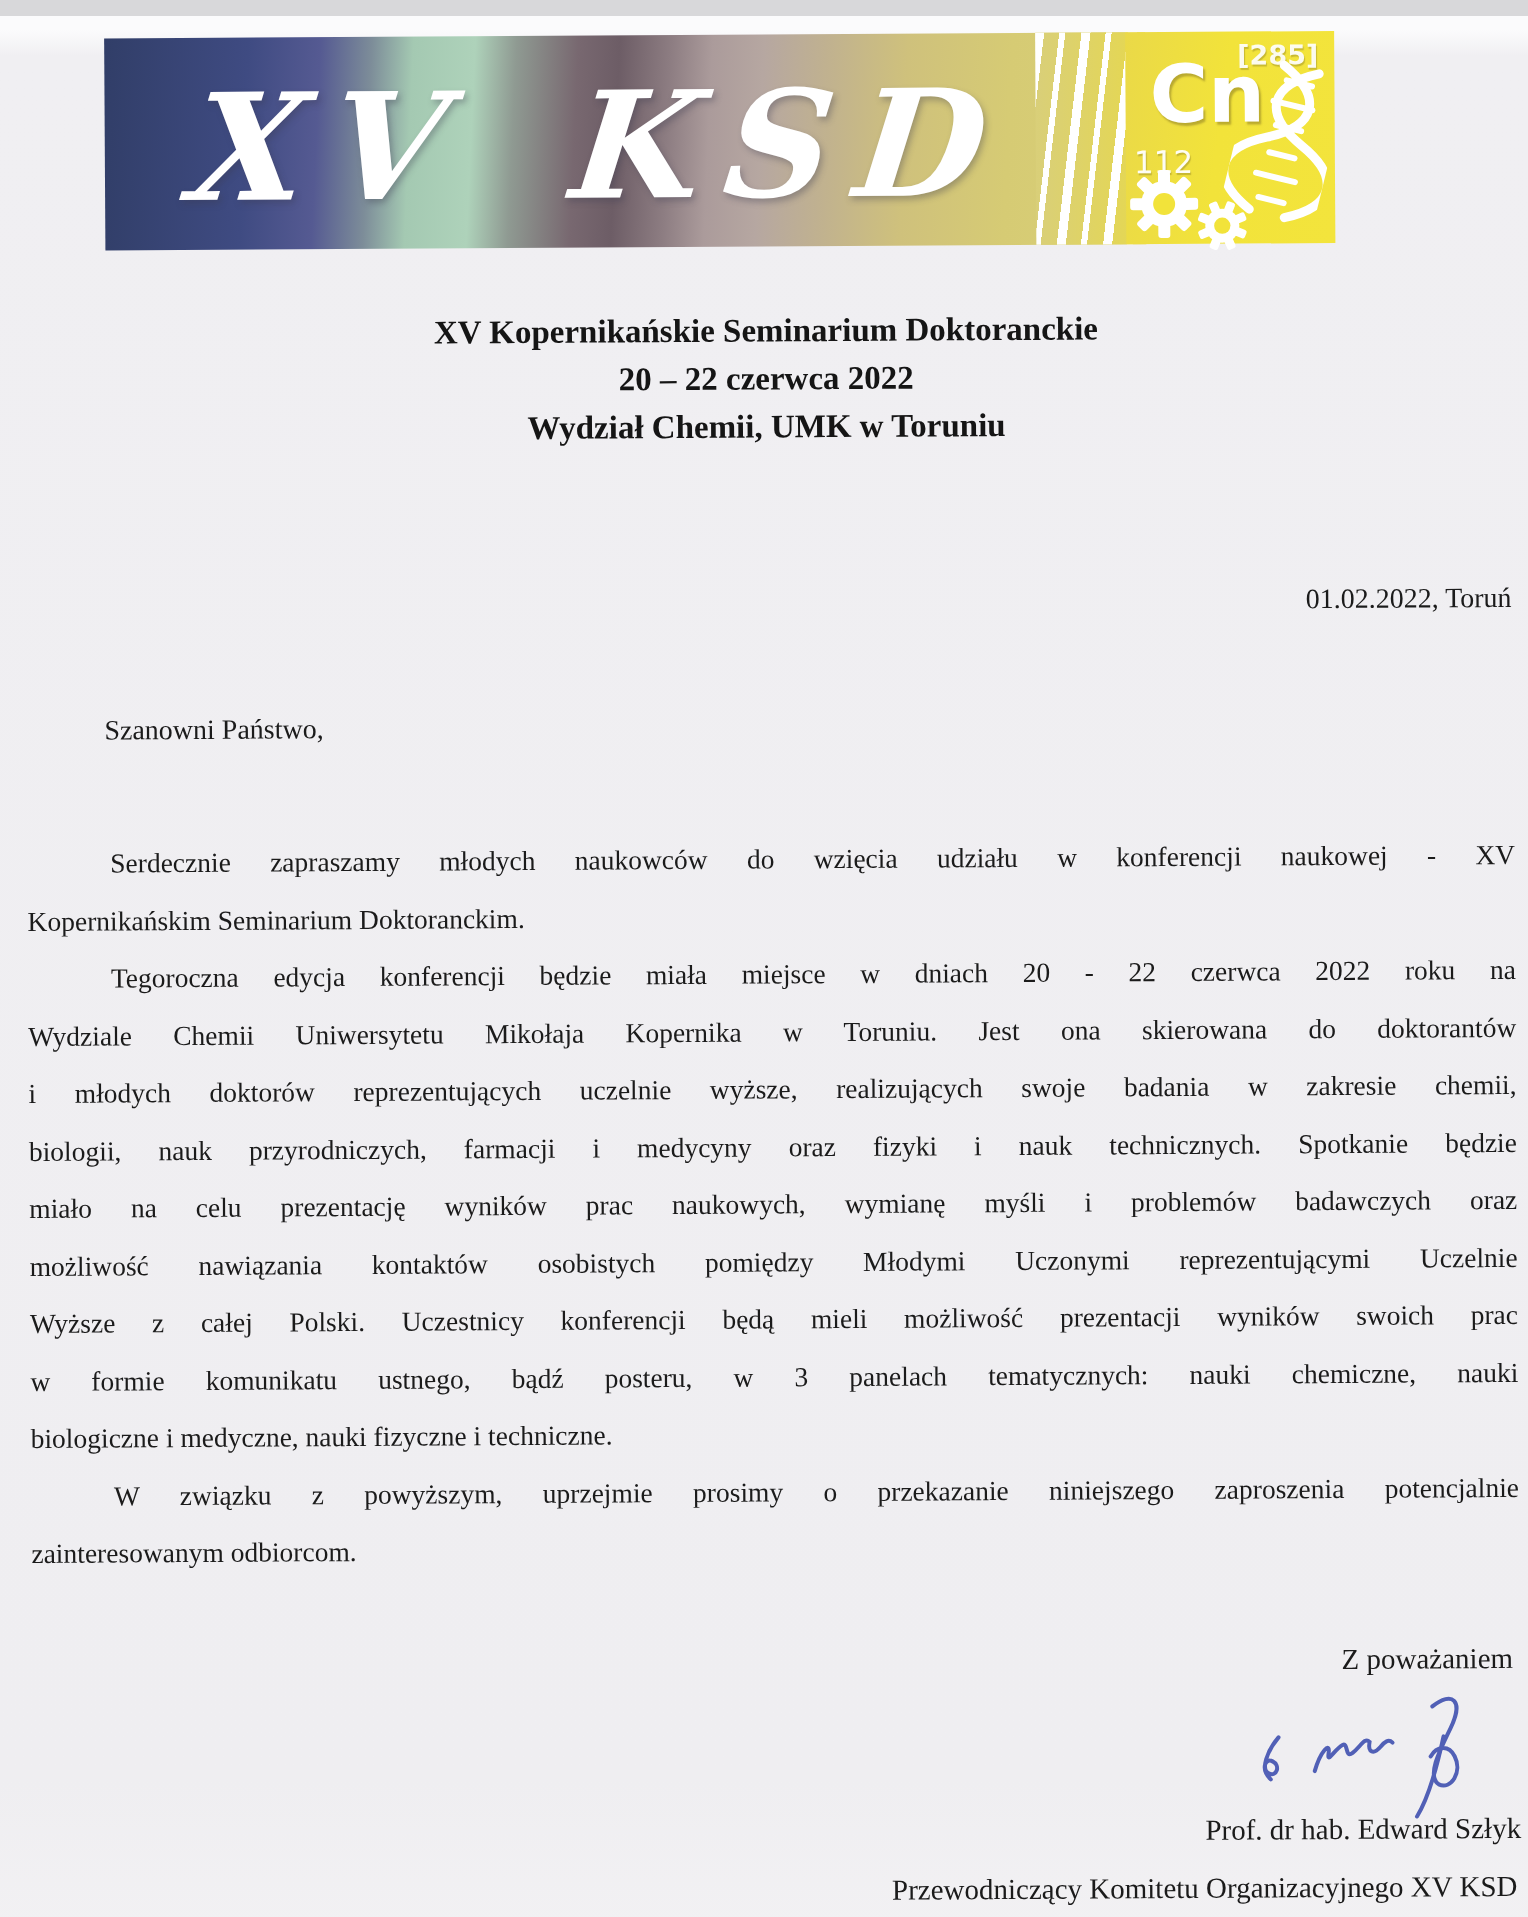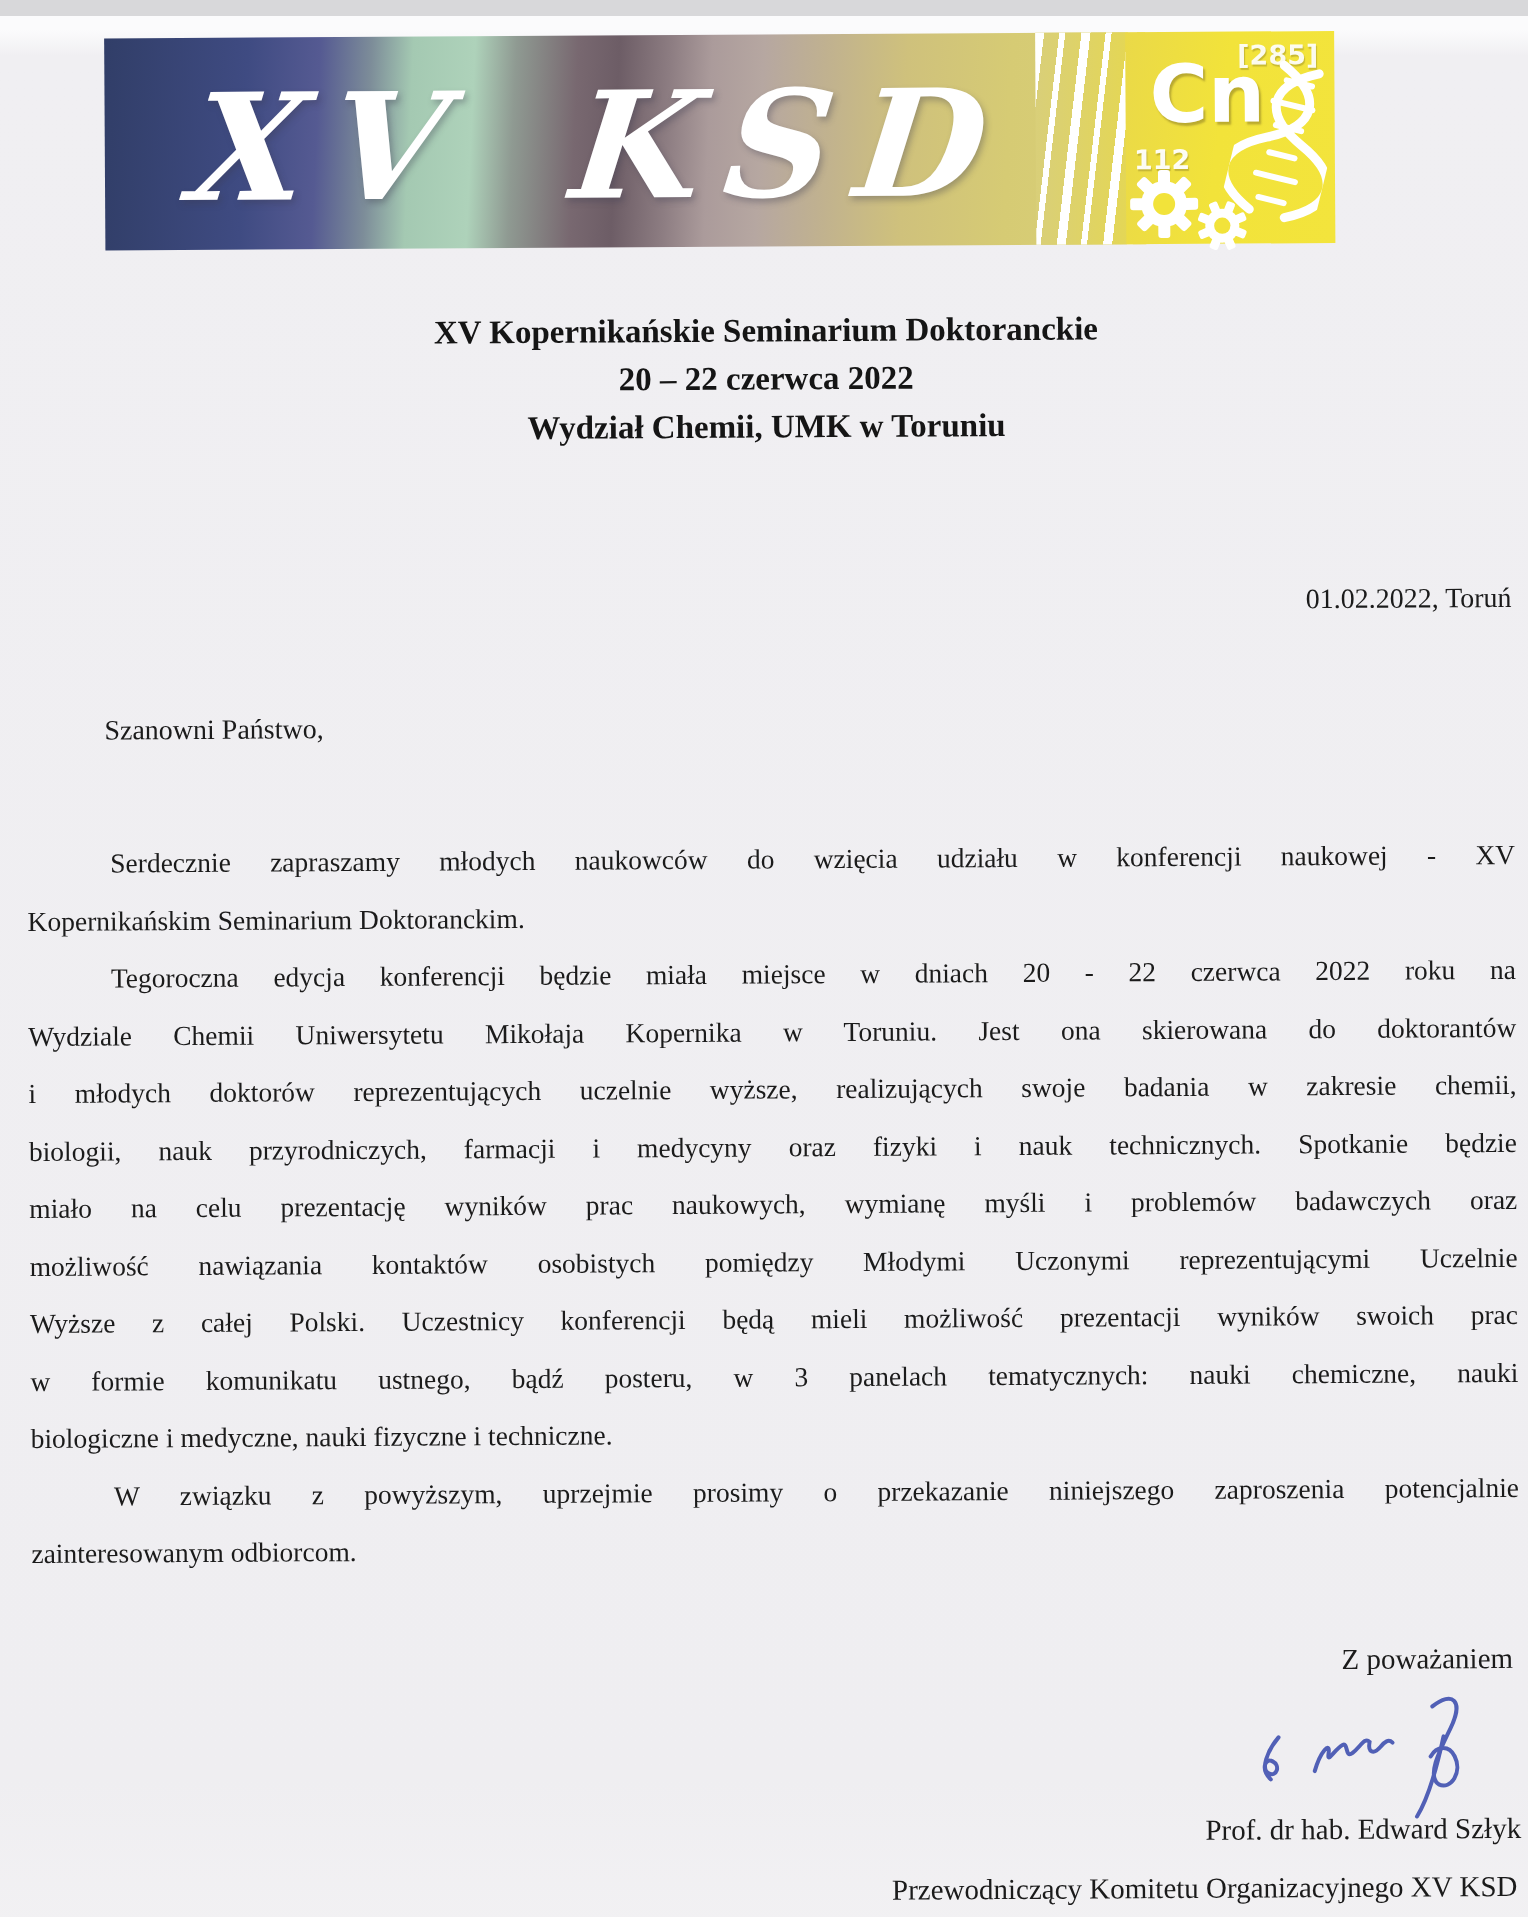--- a/index.html
+++ b/index.html
@@ -42,22 +42,22 @@
   }
   .el-mass{position:absolute;top:8px;right:16px;
     font-family:"DejaVu Sans", sans-serif;font-weight:bold;
     font-size:27px;color:rgba(255,255,255,0.92);
     text-shadow:1px 2px 1px rgba(120,105,30,0.35);}
   .el-symbol{position:absolute;top:16px;left:24px;
     font-family:"DejaVu Sans", sans-serif;font-weight:bold;
     font-size:80px;color:#ffffff;
     text-shadow:2px 3px 2px rgba(120,105,30,0.45);}
   .el-number{position:absolute;top:112px;left:8px;
-    font-family:"DejaVu Sans", sans-serif;font-weight:bold;
-    font-size:27px;color:rgba(255,255,255,0.95);
+    font-family:"DejaVu Sans", sans-serif;font-weight:normal;
+    font-size:31px;color:rgba(255,255,255,0.95);
     text-shadow:1px 2px 1px rgba(120,105,30,0.35);}
   .gears{position:absolute;left:-8px;bottom:-8px;}
   .dna{position:absolute;right:4px;top:30px;transform:rotate(14deg);}
 
   
   .heading{position:absolute;left:0;top:290px;width:100%;text-align:center;
     font-weight:bold;font-size:33px;line-height:48px;color:#151515;}
 
   .dateline{position:absolute;top:570px;right:20px;font-size:28px;}
 

